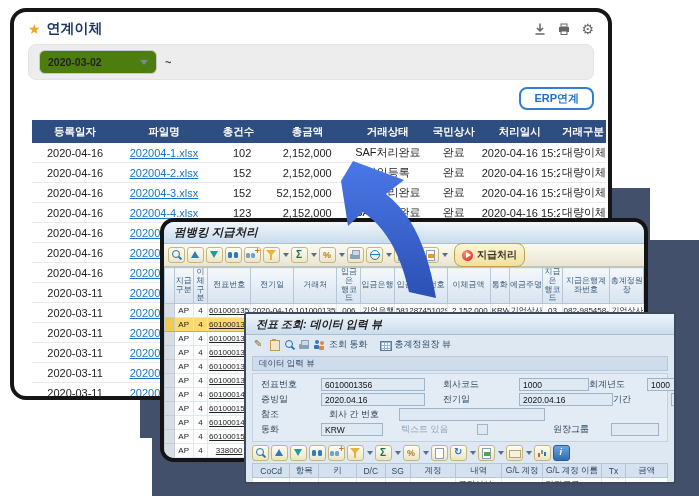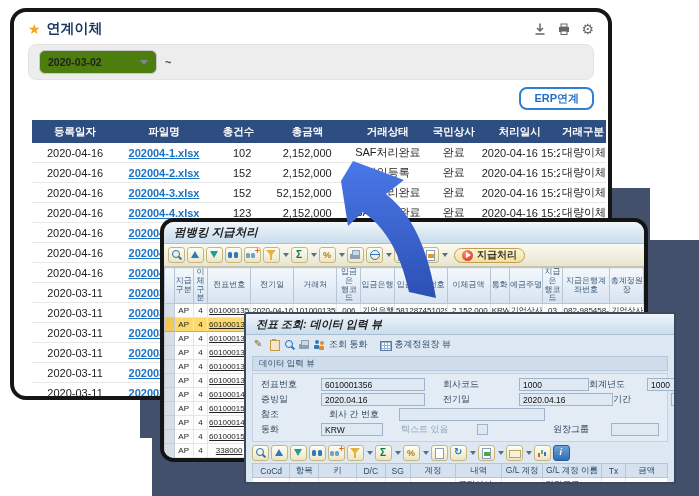--- a/index.html
+++ b/index.html
@@ -26,33 +26,33 @@
   .caret{width:0;height:0;border-left:4px solid transparent;border-right:4px solid transparent;
     border-top:5px solid #7c8894}
   .tilde{font-size:11px;color:#444;font-weight:bold}
   .erp-row{margin:7px 14px 10px;display:flex;justify-content:flex-end}
   .erp-btn{background:#fff;border:2px solid #2f7fd3;color:#1f6ec9;font-weight:bold;font-size:11px;
     border-radius:8px;padding:2px 13px;font-family:inherit;cursor:pointer}
   #main-table{width:calc(100% - 20px);margin:0 18px;border-collapse:collapse;table-layout:fixed;font-size:11px}
   #main-table th{background:#2e4d80;color:#fff;font-weight:bold;height:23px;font-size:10.5px;padding:0}
   #main-table td{height:19px;border-bottom:1px solid #e8e8e8;color:#222;padding:0 2px;white-space:nowrap;overflow:hidden}
   #main-table td:nth-child(1){text-align:center}
-  #main-table td:nth-child(2){text-align:center;color:#1a72c4;text-decoration:underline;font-weight:bold}
+  #main-table td:nth-child(2){text-align:center;color:#1a72c4;text-decoration:underline;font-weight:normal}
   #main-table td:nth-child(3),#main-table td:nth-child(4){text-align:right;padding-right:16px}
   #main-table td:nth-child(5),#main-table td:nth-child(6),
   #main-table td:nth-child(7),#main-table td:nth-child(8){text-align:center}
 
   
   #win-fb{position:absolute;left:160px;top:218px;width:488px;height:244px;background:#eef3f8;
     border:4px solid #141414;border-radius:14px;box-sizing:border-box;z-index:20;overflow:hidden}
   .fb-title{height:21px;background:linear-gradient(#f0f6fb,#c8dcec);border-bottom:1px solid #a9bfd4;
     display:flex;align-items:center;padding:0 10px;font-weight:bold;font-style:italic;font-size:11.5px;color:#222}
   .fb-toolbar{height:22px;background:linear-gradient(#fbfaf0,#e9e5d2);border-bottom:1px solid #c8c3ab;
     display:flex;align-items:center;gap:2px;padding:0 4px}
-  .paybtn{display:inline-flex;align-items:center;gap:4px;height:15px;padding:0 7px;margin-left:4px;
+  .paybtn{display:inline-flex;align-items:center;gap:4px;height:24px;padding:0 7px;margin-left:4px;
     background:linear-gradient(#fdf7da,#f1df9d);border:1px solid #bfa050;border-radius:8px;
     font-size:10px;font-weight:bold;color:#3a3222;cursor:pointer;font-family:Liberation Sans, sans-serif}
   .pay-ic{width:11px;height:11px;border-radius:50%;background:radial-gradient(circle at 35% 30%,#ff8d78,#d7261a);position:relative}
   .pay-ic::after{content:"";position:absolute;left:4px;top:2.5px;border-top:3px solid transparent;
     border-bottom:3px solid transparent;border-left:5px solid #fff}
   #fb-table{width:100%;border-collapse:collapse;table-layout:fixed;font-size:8px}
   #fb-table th{background:linear-gradient(#f4f8fc,#d7e3f0);color:#3c5a78;font-weight:normal;
     border:1px solid #b6c6d6;height:22px;white-space:pre-line;line-height:1.1;padding:0;font-size:8px}
   #fb-table td{height:13px;background:#fdfdfe;border:1px solid #e0e7ee;color:#222;text-align:center;
     padding:0 1px;white-space:nowrap;overflow:hidden}

